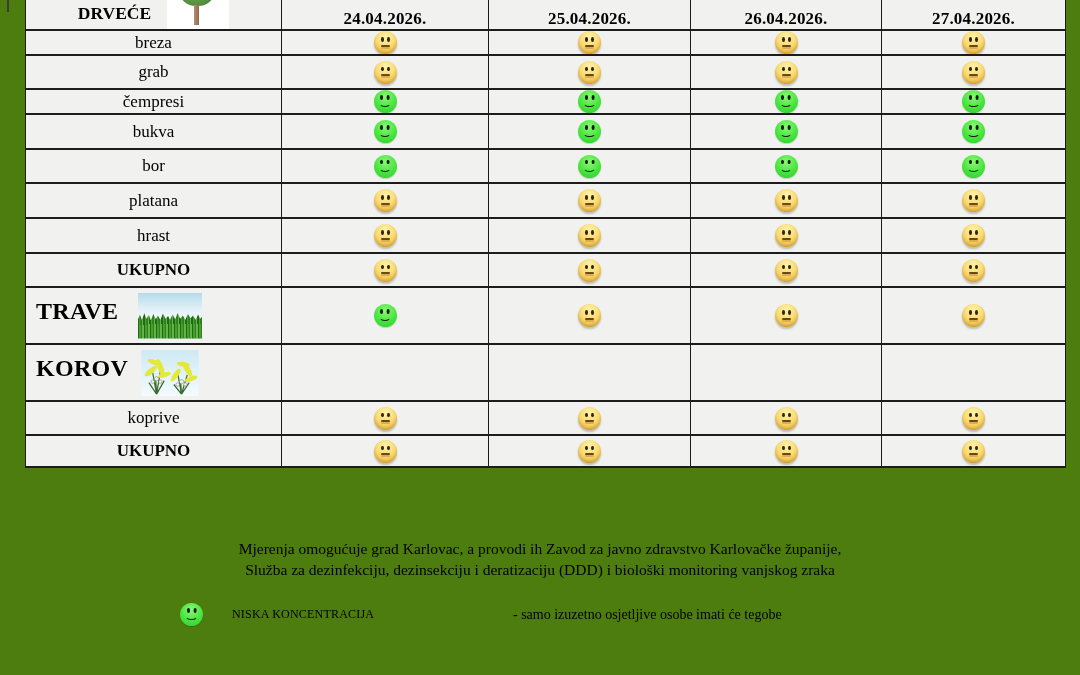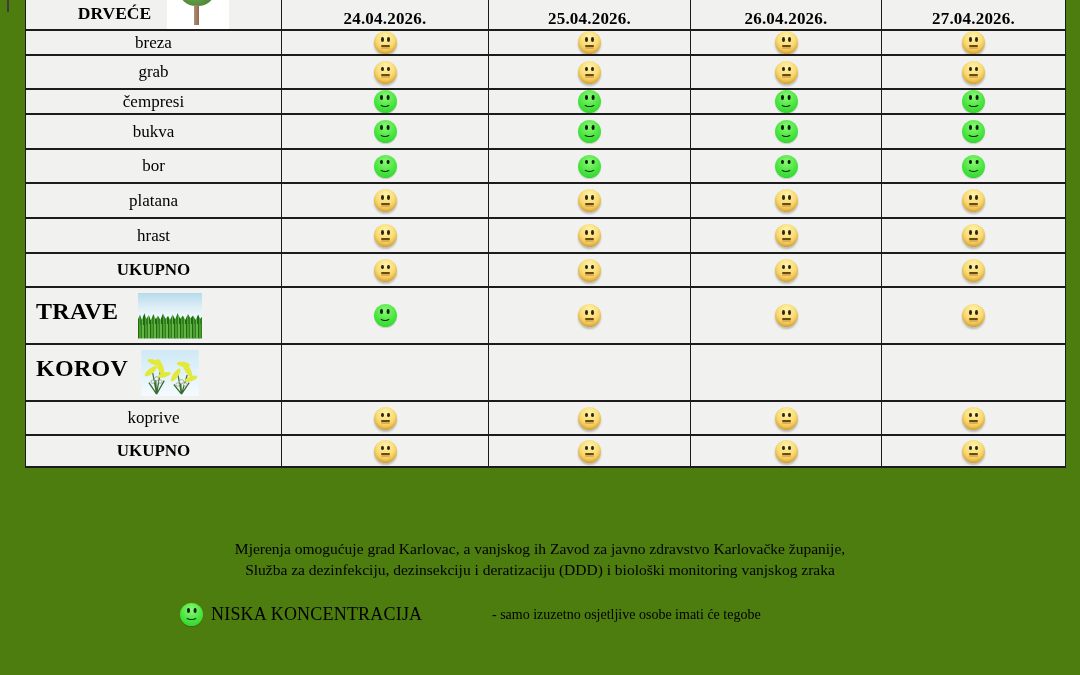--- a/index.html
+++ b/index.html
@@ -65,21 +65,21 @@
   .grass-img::after{content:"";position:absolute;left:0;right:0;bottom:0;height:58%;
     background:repeating-linear-gradient(88deg,#1e6b14 0 1.5px,#4c9c30 1.5px 3px,#2e8020 3px 4.5px,#63b545 4.5px 6px);
     clip-path:polygon(0 28%,3% 10%,6% 30%,10% 5%,13% 26%,17% 12%,20% 32%,24% 8%,28% 28%,31% 14%,35% 30%,39% 6%,43% 26%,47% 16%,50% 30%,54% 10%,58% 28%,62% 4%,66% 26%,70% 14%,74% 30%,78% 8%,82% 24%,86% 14%,90% 30%,94% 10%,97% 26%,100% 18%,100% 100%,0 100%);}
   .weed-img svg{display:block;}
 
   
   .credit{position:absolute;top:539px;left:0;width:1080px;text-align:center;
     font-size:15.5px;line-height:20.5px;}
   .legend{position:absolute;left:180px;top:603px;}
   .legend-row{display:flex;align-items:center;margin-bottom:12px;}
-  .legend-label{display:inline-block;width:281px;margin-left:8px;font-size:18px;letter-spacing:.2px;}
+  .legend-label{display:inline-block;width:281px;margin-left:29px;font-size:12px;letter-spacing:.2px;}
   .legend-desc{font-size:14px;}
 </style>
 </head>
 <body>
 
 <div class="page">
   <div class="edge-frag"></div>
 
   <table class="pollen">
     <colgroup>
@@ -223,21 +223,21 @@
           <td class="name-cell style-bold"><span class="row-label">UKUPNO</span></td>
           <td class="val-cell"><span class="smiley moderate"></span></td>
           <td class="val-cell"><span class="smiley moderate"></span></td>
           <td class="val-cell"><span class="smiley moderate"></span></td>
           <td class="val-cell"><span class="smiley moderate"></span></td>
         </tr>
       </tbody>
   </table>
 
   <div class="credit">
-    <div>Mjerenja omogućuje grad Karlovac, a vanjskog ih Zavod za javno zdravstvo Karlovačke županije,</div>
+    <div>Mjerenja omogućuje grad Karlovac, a provodi ih Zavod za javno zdravstvo Karlovačke županije,</div>
     <div>Služba za dezinfekciju, dezinsekciju i deratizaciju (DDD) i biološki monitoring vanjskog zraka</div>
   </div>
 
   <div class="legend">
     <div class="legend-row">
       <span class="smiley low"></span>
       <span class="legend-label">NISKA KONCENTRACIJA</span>
       <span class="legend-desc">- samo izuzetno osjetljive osobe imati će tegobe</span>
     </div>
   </div>

